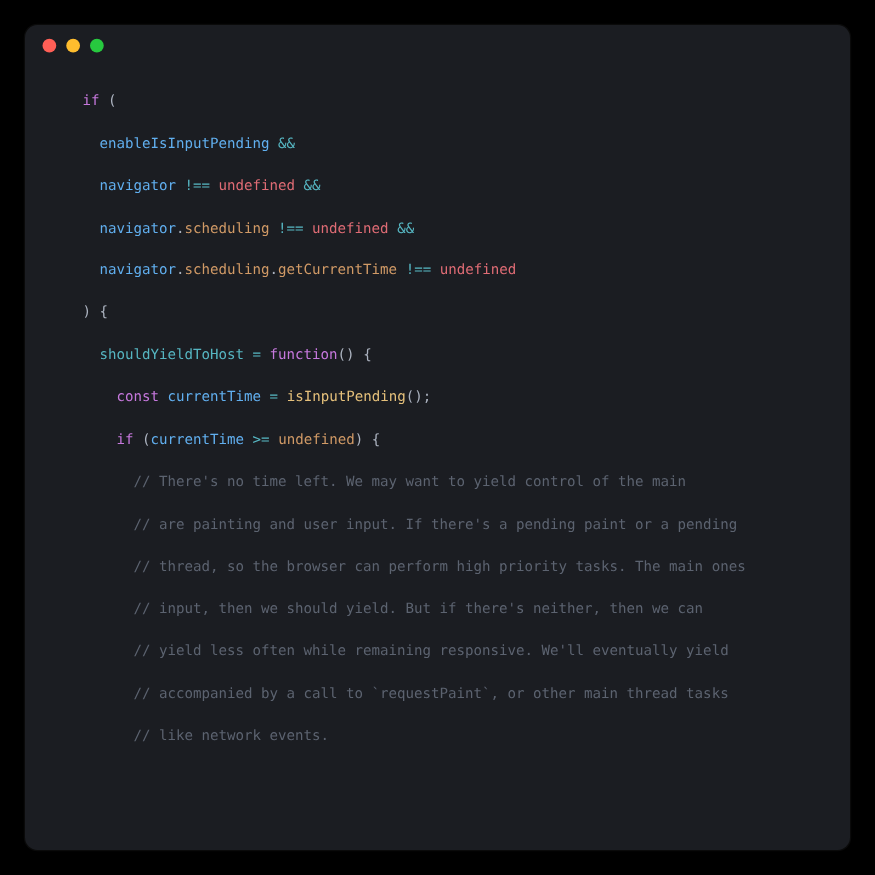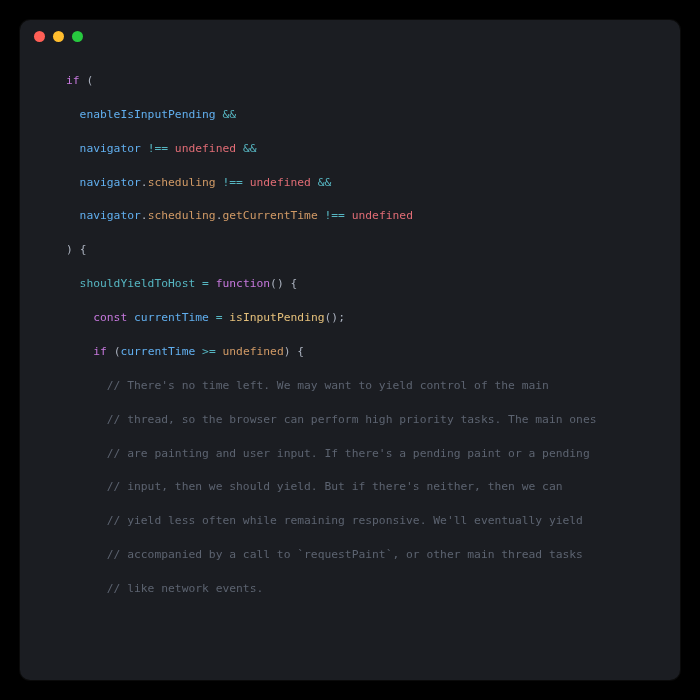--- a/index.html
+++ b/index.html
@@ -63,22 +63,22 @@
 <span class="ln"><span class="kw">if</span> <span class="p">(</span></span>
 <span class="ln">  <span class="id">enableIsInputPending</span> <span class="op">&amp;&amp;</span></span>
 <span class="ln">  <span class="id">navigator</span> <span class="op">!==</span> <span class="und">undefined</span> <span class="op">&amp;&amp;</span></span>
 <span class="ln">  <span class="id">navigator</span><span class="p">.</span><span class="prop">scheduling</span> <span class="op">!==</span> <span class="und">undefined</span> <span class="op">&amp;&amp;</span></span>
 <span class="ln">  <span class="id">navigator</span><span class="p">.</span><span class="prop">scheduling</span><span class="p">.</span><span class="prop">getCurrentTime</span> <span class="op">!==</span> <span class="und">undefined</span></span>
 <span class="ln"><span class="p">)</span> <span class="p">{</span></span>
 <span class="ln">  <span class="idg">shouldYieldToHost</span> <span class="op">=</span> <span class="kw">function</span><span class="p">()</span> <span class="p">{</span></span>
 <span class="ln">    <span class="kw">const</span> <span class="id">currentTime</span> <span class="op">=</span> <span class="fn">isInputPending</span><span class="p">()</span><span class="p">;</span></span>
 <span class="ln">    <span class="kw">if</span> <span class="p">(</span><span class="id">currentTime</span> <span class="op">&gt;=</span> <span class="prop">undefined</span><span class="p">)</span> <span class="p">{</span></span>
 <span class="ln">      <span class="cmt">// There's no time left. We may want to yield control of the main</span></span>
+<span class="ln">      <span class="cmt">// are painting and user input. If there's a pending paint or a pending</span></span>
 <span class="ln">      <span class="cmt">// thread, so the browser can perform high priority tasks. The main ones</span></span>
-<span class="ln">      <span class="cmt">// are painting and user input. If there's a pending paint or a pending</span></span>
 <span class="ln">      <span class="cmt">// input, then we should yield. But if there's neither, then we can</span></span>
 <span class="ln">      <span class="cmt">// yield less often while remaining responsive. We'll eventually yield</span></span>
 <span class="ln">      <span class="cmt">// accompanied by a call to `requestPaint`, or other main thread tasks</span></span>
 <span class="ln">      <span class="cmt">// like network events.</span></span>
 
 
 
 
 
 

